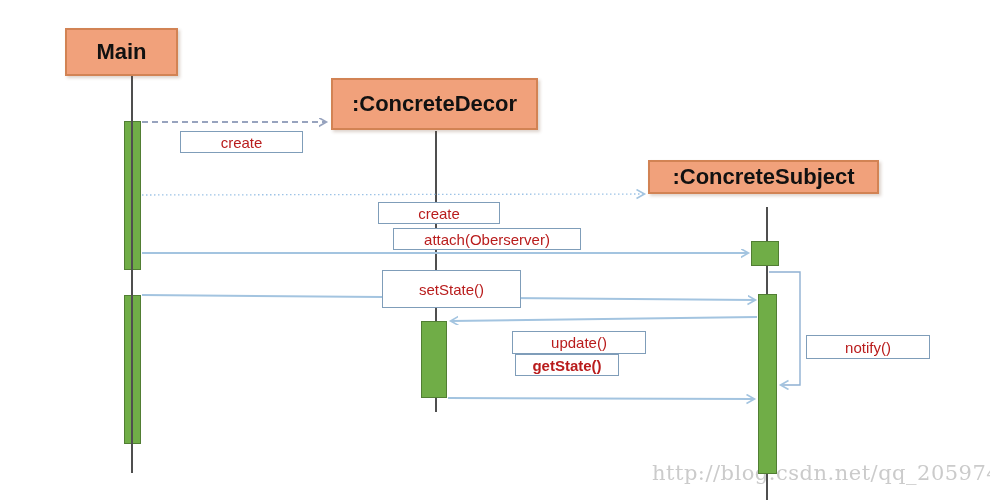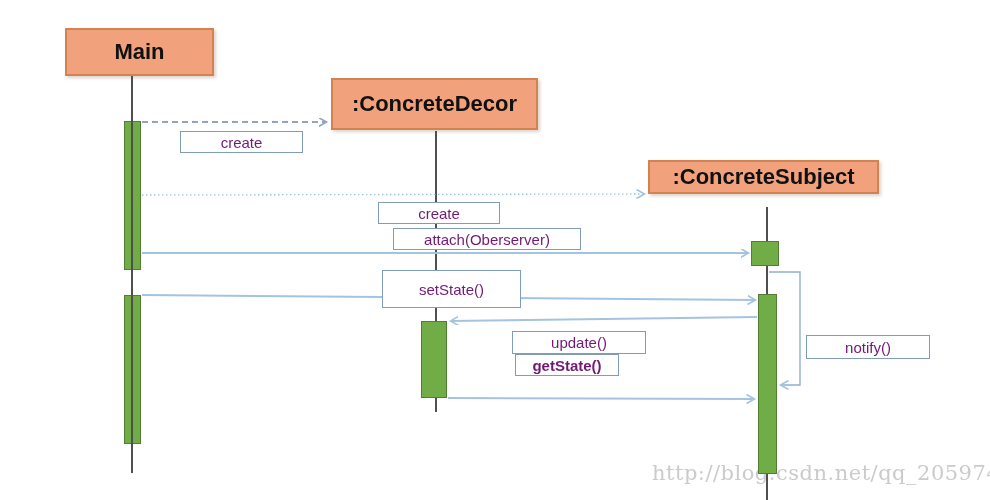--- a/index.html
+++ b/index.html
@@ -46,21 +46,21 @@
   }
   .msg-label {
     position: absolute;
     background: #ffffff;
     border: 1.5px solid #7F9DB9;
     box-sizing: border-box;
     display: flex;
     align-items: center;
     justify-content: center;
     font-size: 15px;
-    color: #701a75;
+    color: #b91c1c;
     z-index: 6;
   }
   .watermark {
     position: absolute;
     left: 652px;
     top: 461px;
     font-family: "DejaVu Serif", serif;
     font-size: 21px;
     letter-spacing: 0.5px;
     color: #cbcbcb;
@@ -103,21 +103,21 @@
 
     <polyline points="769,272 800,272 800,385 781,385" fill="none" stroke="#8FB0D2" stroke-width="1.4" marker-end="url(#arrBlue)"></polyline>
   </svg>
 
   <div class="activation" style="left:124px; top:121px; width:17px; height:149px;"></div>
   <div class="activation" style="left:124px; top:295px; width:17px; height:149px;"></div>
   <div class="activation" style="left:421px; top:321px; width:26px; height:77px;"></div>
   <div class="activation" style="left:751px; top:241px; width:28px; height:25px;"></div>
   <div class="activation" style="left:758px; top:294px; width:19px; height:180px;"></div>
 
-  <div class="actor" style="left:65px;  top:28px;  width:149px; height:48px;">Main</div>
+  <div class="actor" style="left:65px;  top:28px;  width:113px; height:48px;">Main</div>
   <div class="actor" style="left:331px; top:78px;  width:207px; height:52px;">:ConcreteDecor</div>
   <div class="actor" style="left:648px; top:160px; width:231px; height:34px;">:ConcreteSubject</div>
 
   <div class="msg-label" style="left:180px; top:131px; width:123px; height:22px;">create</div>
   <div class="msg-label" style="left:378px; top:202px; width:122px; height:22px;">create</div>
   <div class="msg-label" style="left:393px; top:228px; width:188px; height:22px;">attach(Oberserver)</div>
   <div class="msg-label" style="left:382px; top:270px; width:139px; height:38px;">setState()</div>
   <div class="msg-label" style="left:512px; top:331px; width:134px; height:23px;">update()</div>
   <div class="msg-label" style="left:515px; top:354px; width:104px; height:22px;font-weight:bold;">getState()</div>
   <div class="msg-label" style="left:806px; top:313px; width:124px; height:24px;margin-top:22px;">notify()</div>

